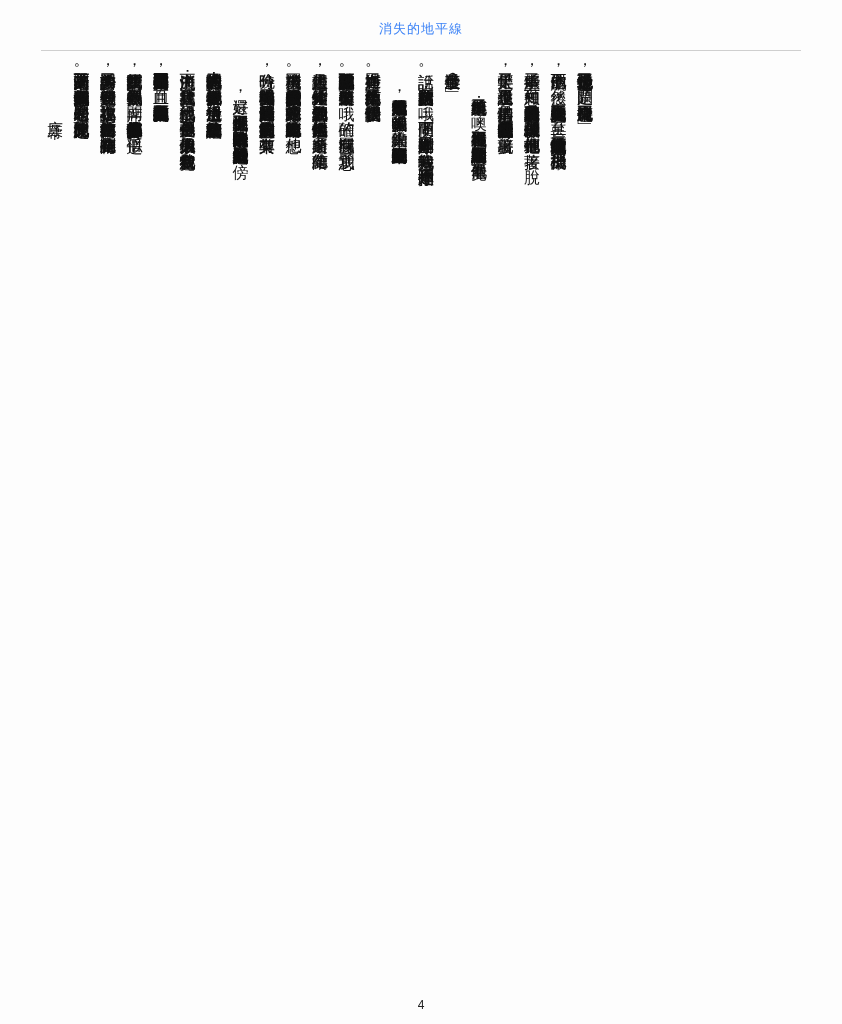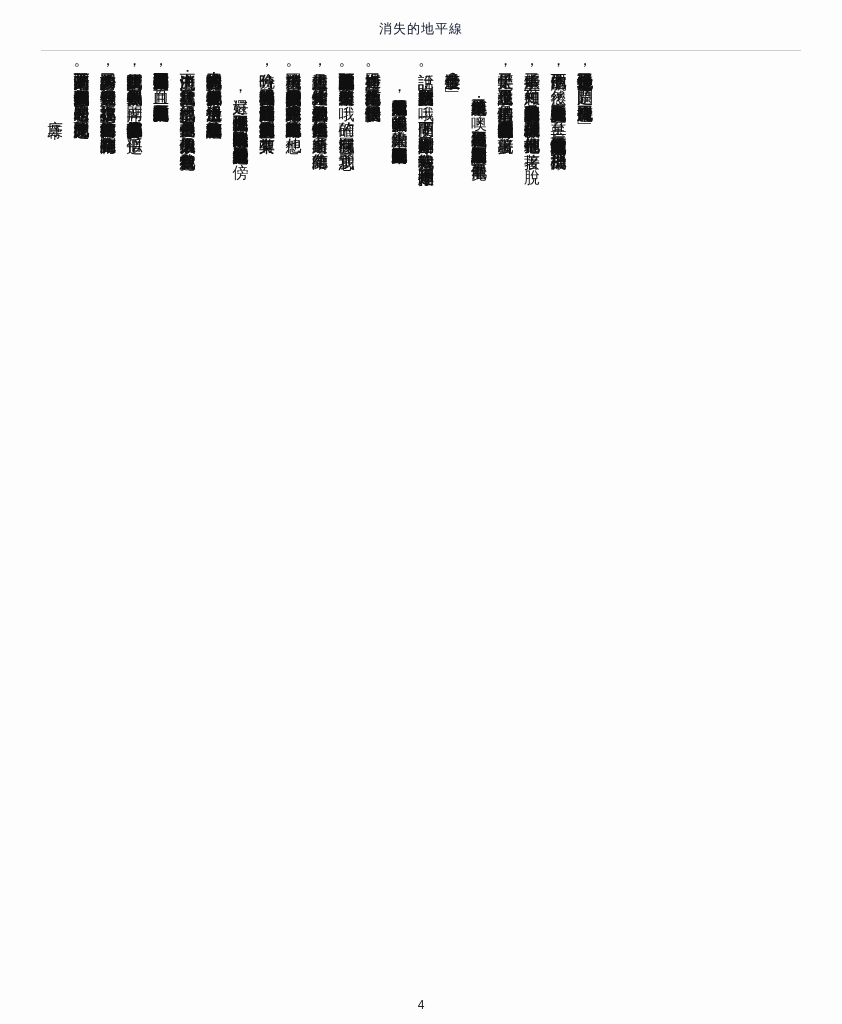--- a/index.html
+++ b/index.html
@@ -23,21 +23,21 @@
     flex-direction: column;
   }
   .page-header {
     height: 34px;
     flex: 0 0 auto;
     display: flex;
     align-items: center;
     justify-content: center;
     font-size: 13px;
     letter-spacing: 1px;
-    color: #0f172a;
+    color: #3b82f6;
     padding-top: 12px;
   }
   .rule {
     width: 760px;
     margin: 4px auto 0 auto;
     border-top: 1px solid #cfcfcf;
     height: 0;
   }
   .body-area {
     flex: 1 1 auto;

